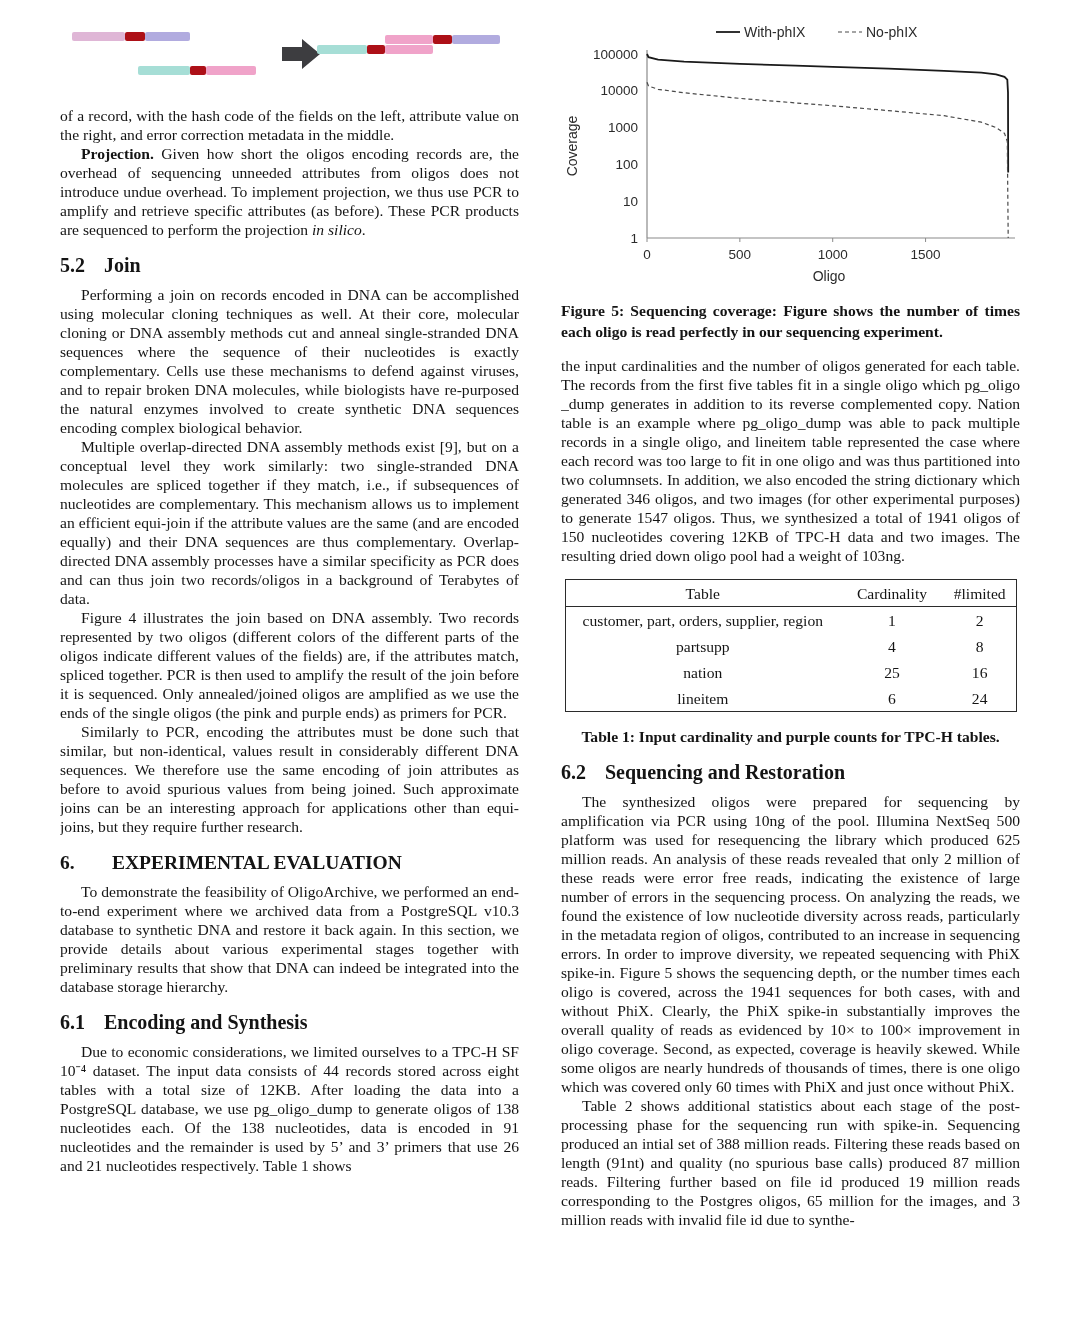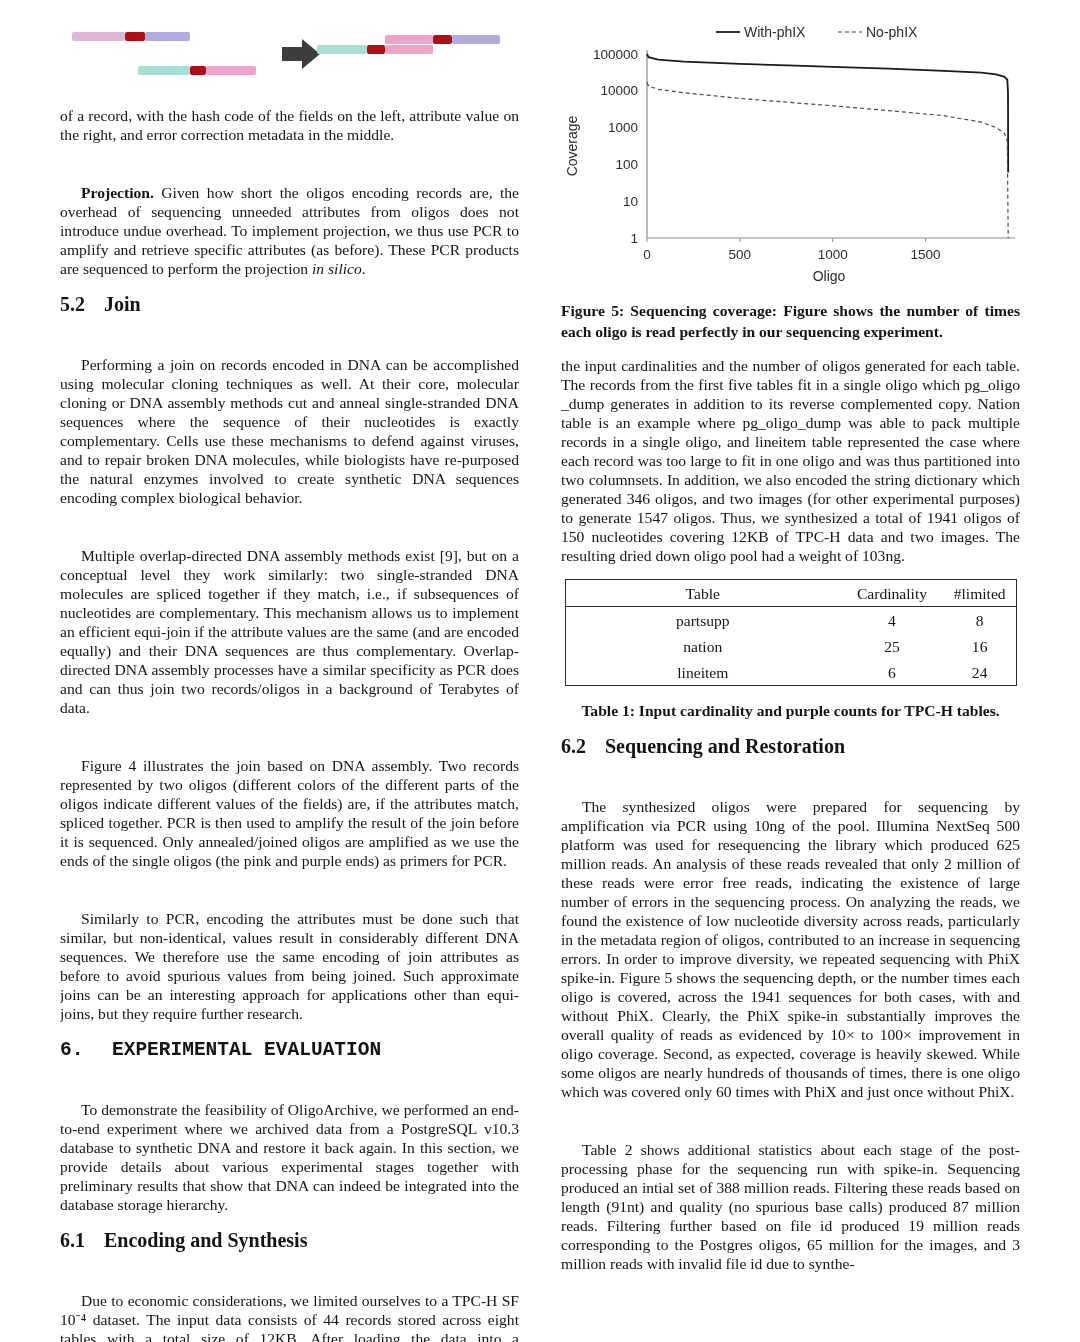--- a/index.html
+++ b/index.html
@@ -3,25 +3,25 @@
 <meta charset="utf-8">
 <style>
   html,body{margin:0;padding:0;}
   body{
     width:1080px;height:1342px;background:#ffffff;overflow:hidden;
     font-family:"Liberation Serif", serif;color:#141414;
   }
   .page{display:flex;gap:42px;padding:16px 60px 0 60px;}
   .col{width:459px;height:1326px;overflow:hidden;}
   p{margin:0;font-size:15.6px;line-height:19px;text-align:justify;}
-  p.indent{text-indent:21px;margin-top:39px;}
+  p.indent{text-indent:21px;}
   .caption{font-weight:bold;font-size:15.6px;line-height:21px;text-align:justify;margin:10px 0 6px 0;}
   .tbl-caption{font-weight:bold;font-size:15.6px;text-align:center;margin:16px 0 10px 0;}
   h2,h3{margin:0;}
-  .sect{font-size:19.5px;font-weight:bold;margin:16px 0 8px 0;font-family:Liberation Mono, monospace;}
+  .sect{font-size:19.5px;font-weight:bold;margin:16px 0 8px 0;}
   .subsect{font-size:20px;font-weight:bold;margin:15px 0 8px 0;}
   .hnum{display:inline-block;min-width:44px;}
   .hnum.wide{min-width:52px;}
   em{font-style:italic;}
   b.lead{font-weight:bold;}
   
   .dna-fig{position:relative;height:82px;margin:6px 0 2px 0;}
   .seg{position:absolute;height:9px;border-radius:2px;}
   
   .chart-wrap{margin:2px 0 0 0;}
@@ -128,20 +128,25 @@
     <table class="t1">
       <thead>
         <tr>
           <th class="c-table">Table</th>
           <th class="c-card">Cardinality</th>
           <th class="c-olig">#limited</th>
         </tr>
       </thead>
       <tbody>
           <tr>
+            <td>customer, part, orders, supplier, region</td>
+            <td>1</td>
+            <td>2</td>
+          </tr>
+          <tr>
             <td>partsupp</td>
             <td>4</td>
             <td>8</td>
           </tr>
           <tr>
             <td>nation</td>
             <td>25</td>
             <td>16</td>
           </tr>
           <tr>

